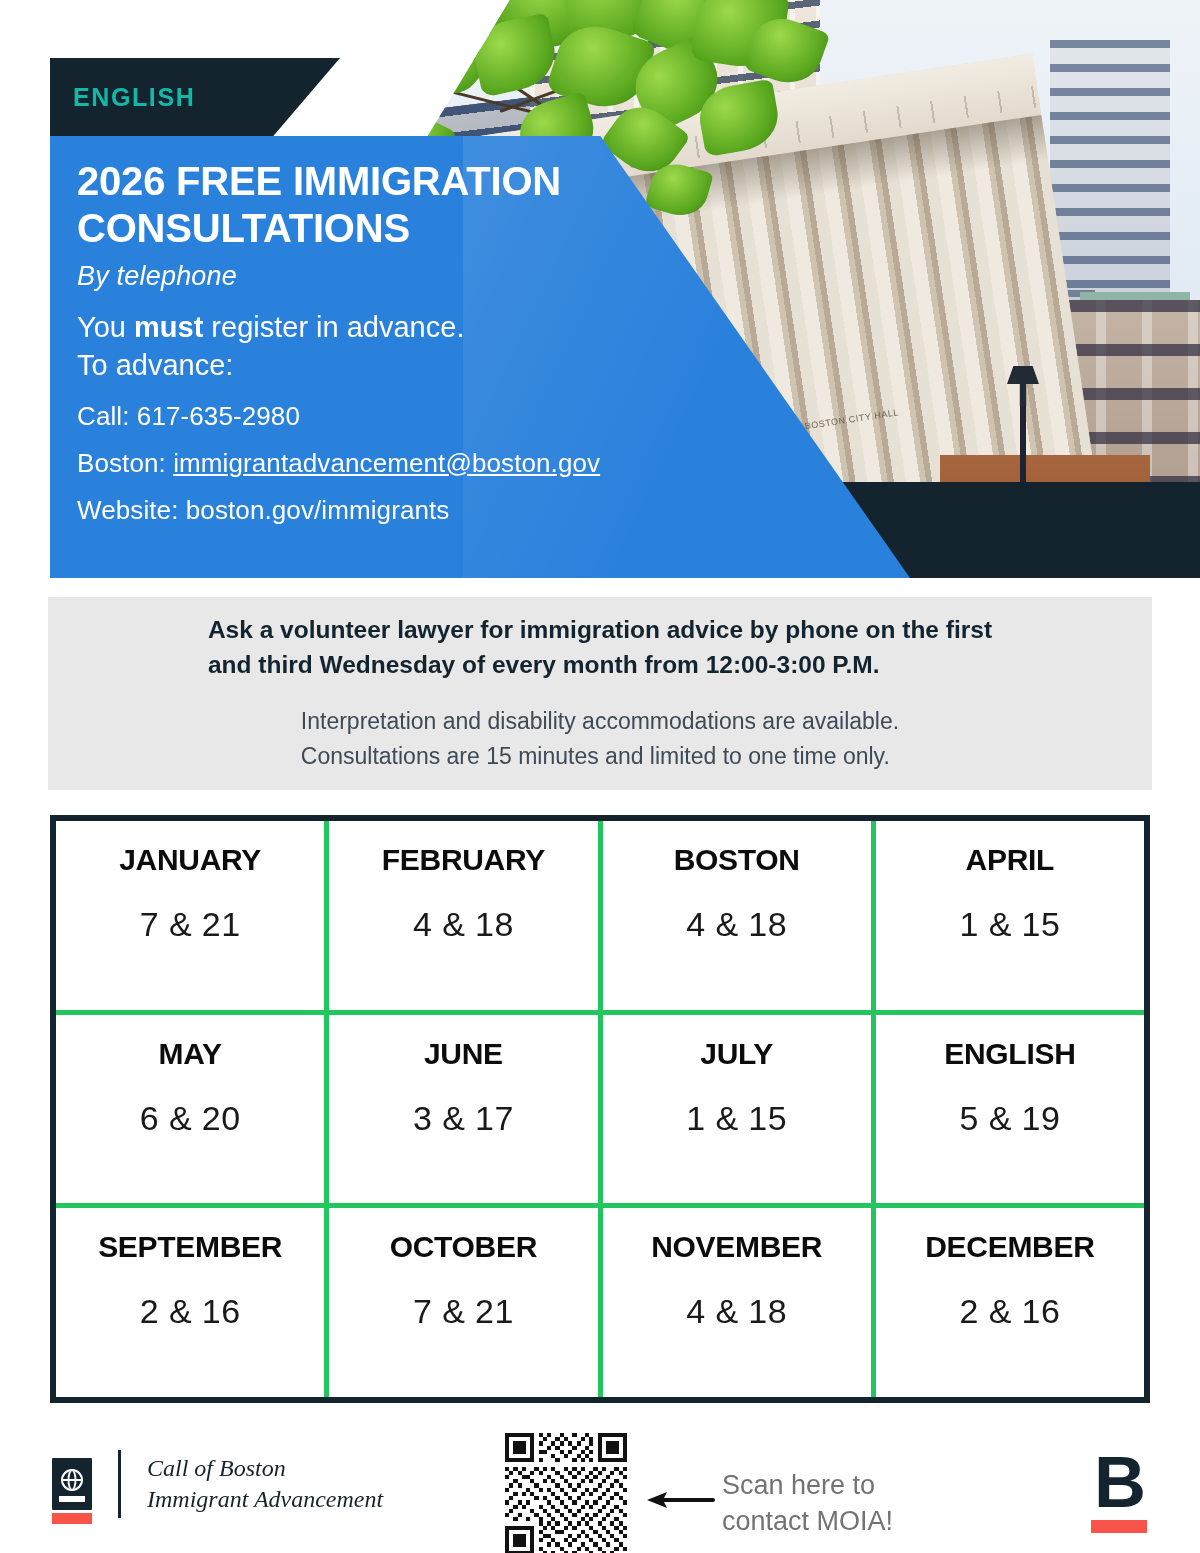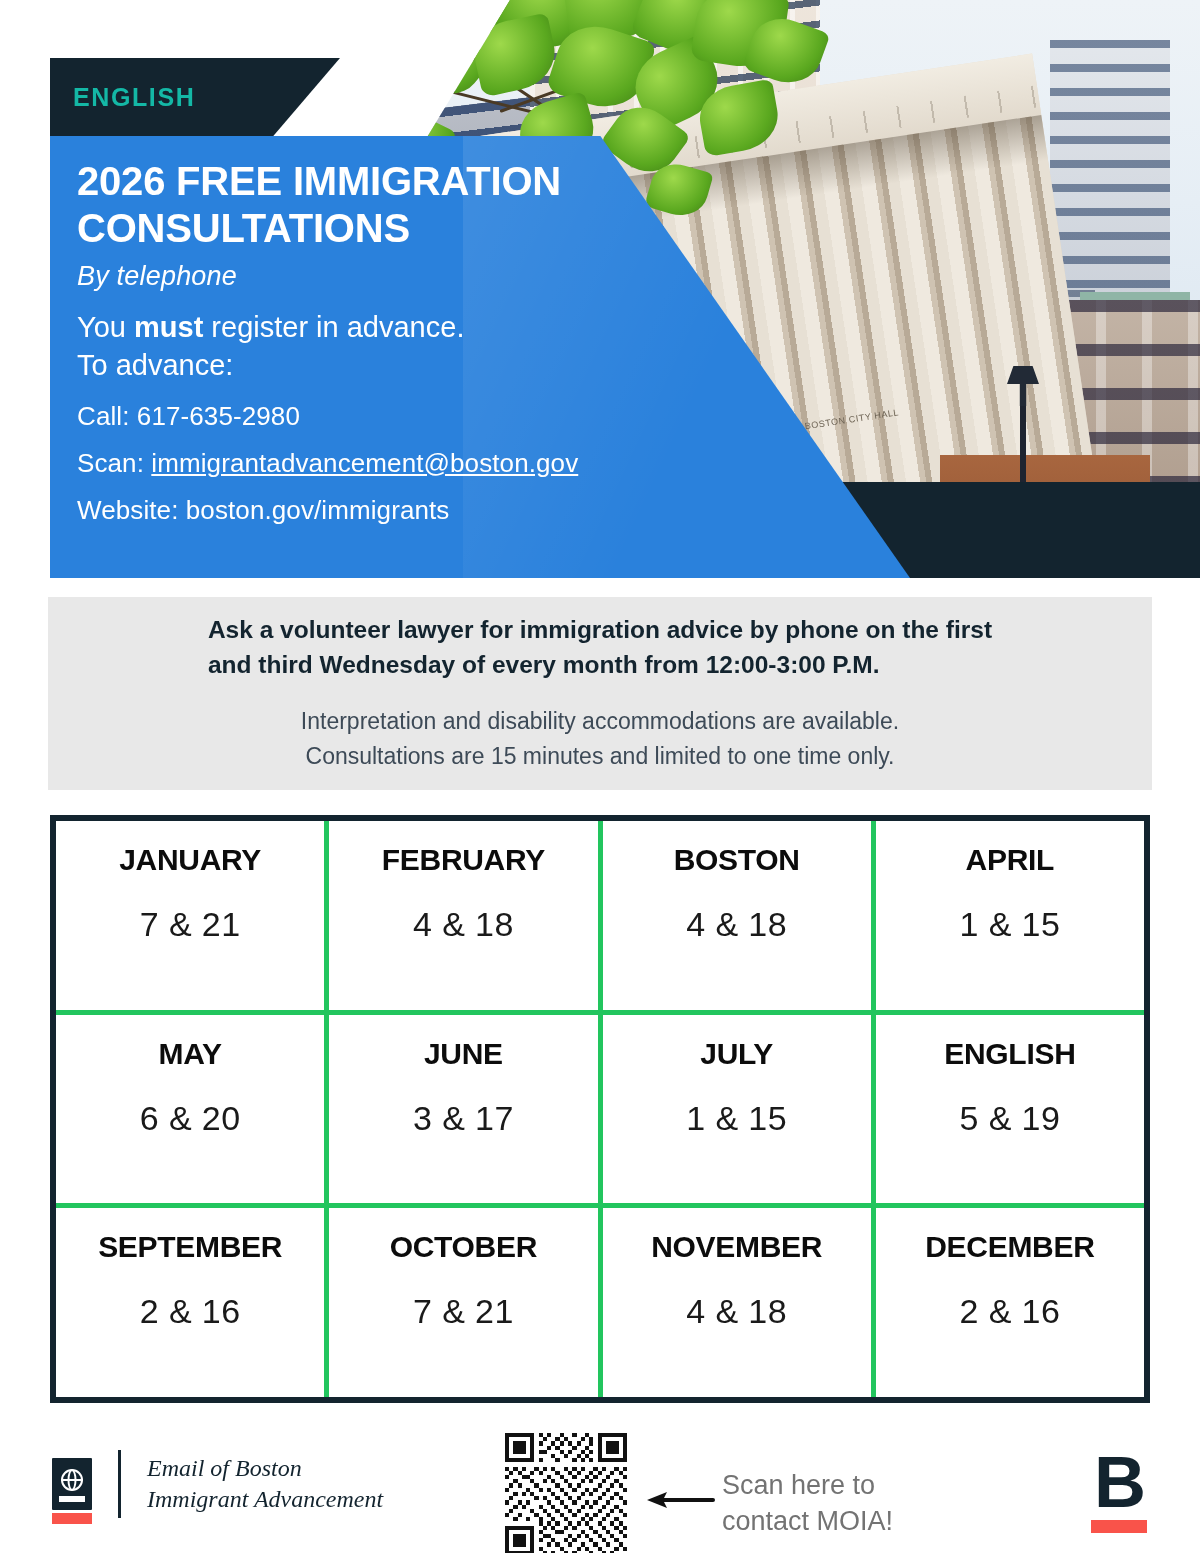--- a/index.html
+++ b/index.html
@@ -263,21 +263,20 @@
   .note-bold {
     font-size: 24.5px;
     font-weight: bold;
     color: #13242F;
     line-height: 1.42;
   }
   .note-light {
     font-size: 23px;
     font-weight: 400;
     color: #3D4A57;
-    text-align: center;
     line-height: 1.52;
     margin-top: 22px;
   }
 
   
   .calendar {
     position: absolute;
     left: 50px; top: 815px;
     width: 1100px; height: 588px;
     border: 6px solid #13242F;
@@ -477,21 +476,21 @@
       <div class="hero-title">2026 FREE IMMIGRATION CONSULTATIONS</div>
       <div class="hero-sub">By telephone</div>
       <div class="hero-reg">
         <span>You </span><b>must</b><span> register in advance.</span><br>
         <span>To advance:</span>
       </div>
       <div class="hero-line">
         <span>Call: </span><span class="strong">617-635-2980</span>
       </div>
       <div class="hero-line">
-        <span>Scan: </span><span class="u strong">immigrantadvancement@boston.gov</span>
+        <span>Boston: </span><span class="u strong">immigrantadvancement@boston.gov</span>
       </div>
       <div class="hero-line">
         <span>Website: </span><span class="strong">boston.gov/immigrants</span>
       </div>
     </div>
   </div>
 
   <div class="note">
     <div class="note-bold">
       <span>Ask a volunteer lawyer for immigration advice by phone on the first</span><br>
@@ -559,21 +558,21 @@
     <div class="moia-logo">
       <div style="position:relative;">
         <div class="passport">
           <div class="globe"></div>
           <div class="bar"></div>
         </div>
         <div class="passport-red"></div>
       </div>
       <div class="logo-divider"></div>
       <div class="logo-text">
-        <span>Email of Boston</span><br>
+        <span>Call of Boston</span><br>
         <span>Immigrant Advancement</span>
       </div>
     </div>
 
     <div class="qr-block">
       <svg viewBox="0 0 29 29" width="122" height="122" shape-rendering="crispEdges">
         <rect width="29" height="29" fill="#ffffff"></rect>
         <g fill="#111111">
           <rect x="0" y="0" width="7" height="1"></rect>
             <rect x="0" y="6" width="7" height="1"></rect>

